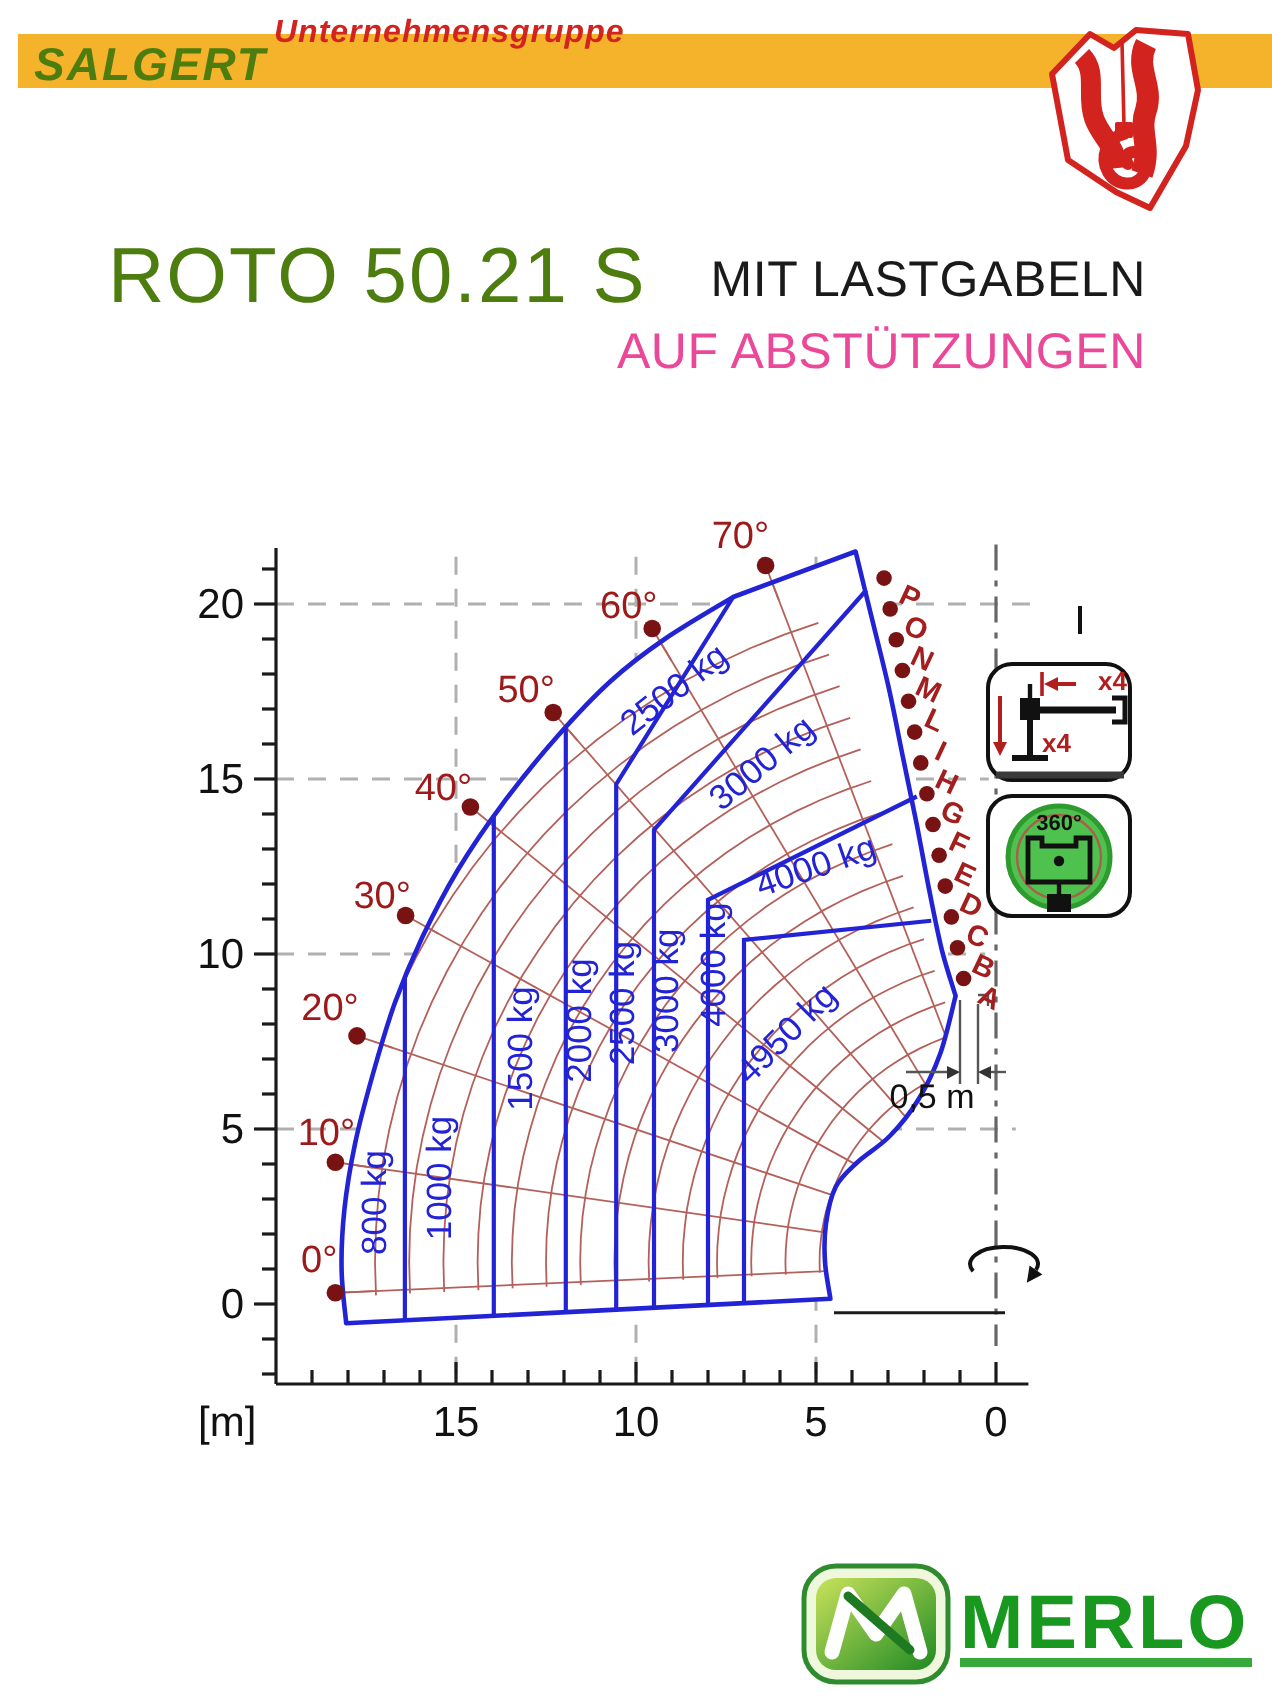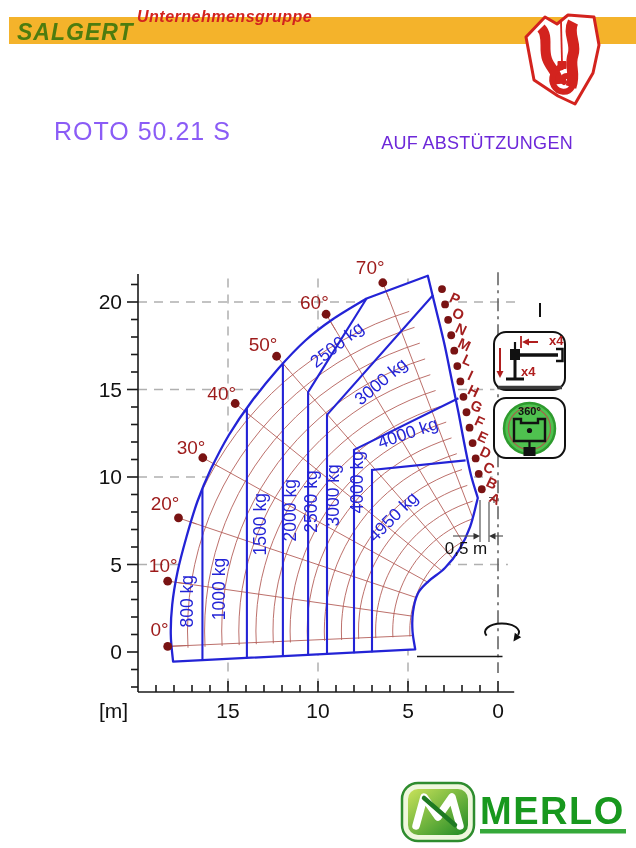--- a/index.html
+++ b/index.html
@@ -4,44 +4,45 @@
 <style>
   html,body{margin:0;padding:0;background:#fff;}
   body{width:636px;height:848px;position:relative;overflow:hidden;
        font-family:"Liberation Sans", sans-serif;}
   .abs{position:absolute;}
   #yellow-bar{left:9px;top:17px;width:627px;height:27px;background:#F4B32B;}
   #brand-text{left:17px;top:19px;font-size:23px;font-weight:bold;font-style:italic;
       color:#4d7c0f;letter-spacing:1px;}
   #brand-suffix{left:137px;top:8px;font-size:16px;font-weight:bold;font-style:italic;
       color:#D3231E;letter-spacing:0.5px;}
-  #model-title{left:54px;top:117px;font-size:25px;color:#8b5cf6;letter-spacing:1px;}
+  #model-title{left:54px;top:117px;font-size:39px;color:#4d7c0f;letter-spacing:1px;}
   #subtitle-wrap{right:63px;top:126px;text-align:right;}
   #subtitle-1{font-size:25px;color:#1a1a1a;letter-spacing:0.3px;}
-  #subtitle-2{font-size:18px;color:#6d28d9;letter-spacing:0.3px;margin-top:7px;}
+  #subtitle-2{font-size:25px;color:#ec4899;letter-spacing:0.3px;margin-top:7px;}
   svg text{font-family:"Liberation Sans", sans-serif;}
 </style>
 </head>
 <body>
 
 <div id="yellow-bar" class="abs"></div>
 <div id="brand-text" class="abs">SALGERT</div>
 <div id="brand-suffix" class="abs">Unternehmensgruppe</div>
 
 <svg class="abs" style="left:514px;top:3px;" width="96" height="115" viewBox="0 0 96 115">
   <path d="M 12 34 L 31 14 L 43 21 L 54 12 L 80 14 L 85 42 L 79 70 L 61 101 L 44 93 L 20 77 Z" fill="#ffffff" stroke="#D3231E" stroke-width="3" stroke-linejoin="round"></path>
   <path d="M 27 25 C 35 33 29 45 33 56 C 36 65 44 70 45 81" stroke="#D3231E" stroke-width="10" fill="none"></path>
   <path d="M 59 19 C 53 31 63 40 59 52 C 55 63 62 70 57 84" stroke="#D3231E" stroke-width="11" fill="none"></path>
   <line x1="47" y1="18" x2="48" y2="60" stroke="#D3231E" stroke-width="1.8"></line>
   <rect x="43.5" y="58" width="9" height="8" rx="1" fill="#D3231E"></rect>
   <path d="M 48 64 C 39 66 36 76 40 83 C 44 90 54 91 58 84 C 61 79 58 73 53 73 C 49 73 48 77 50 79" stroke="#D3231E" stroke-width="6" fill="none" stroke-linecap="round"></path>
 </svg>
 
 <div id="model-title" class="abs">ROTO 50.21 S</div>
 <div id="subtitle-wrap" class="abs">
+  <div id="subtitle-1">MIT LASTGABELN</div>
   <div id="subtitle-2">AUF ABSTÜTZUNGEN</div>
 </div>
 
 <svg id="load-chart" class="abs" style="left:85px;top:250px;" width="470" height="485" viewBox="0 0 470 485">
     <g stroke="#B0B0B0" stroke-width="1.5" stroke-dasharray="9 7">
       <line x1="53" y1="314.5" x2="422.9" y2="314.5"></line>
       <line x1="53" y1="227" x2="407.6" y2="227"></line>
       <line x1="53" y1="139.5" x2="409.4" y2="139.5"></line>
       <line x1="53" y1="52" x2="431.9" y2="52"></line>
       <line x1="323" y1="28.375" x2="323" y2="442"></line>

